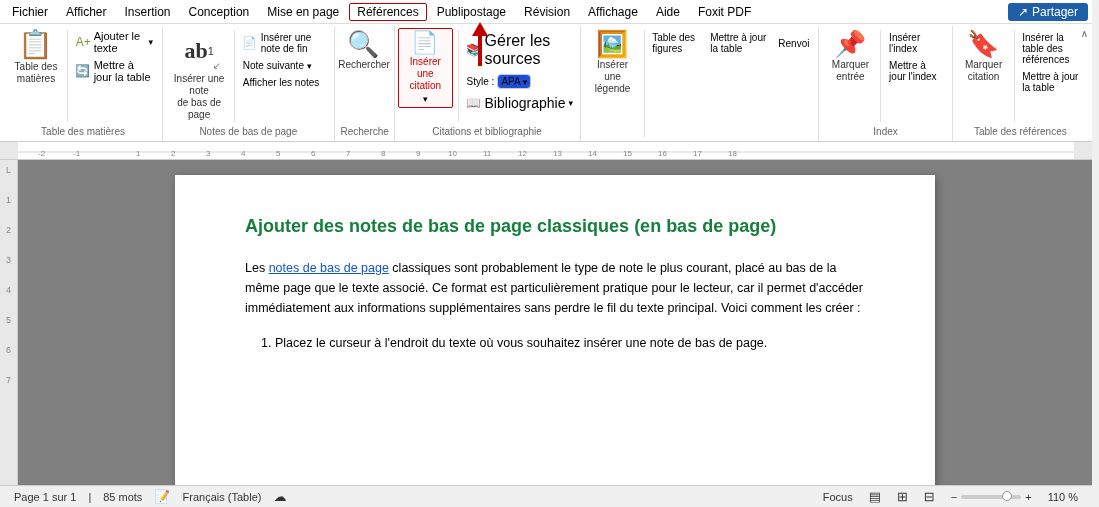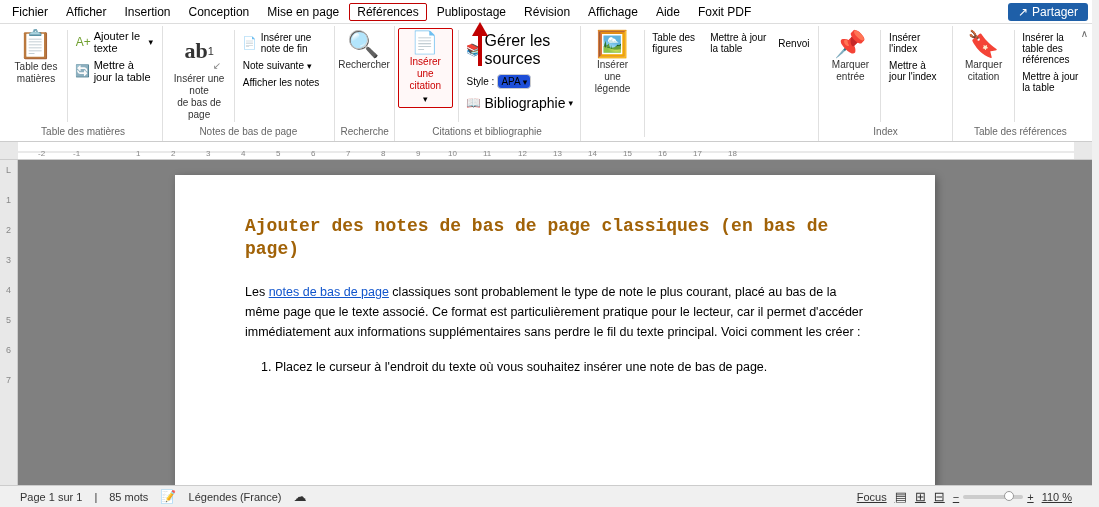--- a/index.html
+++ b/index.html
@@ -183,23 +183,22 @@
       background: #fff;
       width: 760px;
       min-height: 400px;
       box-shadow: 2px 2px 8px rgba(0,0,0,0.3);
       padding: 40px 70px 40px 70px;
     }
     .doc-title {
       font-size: 18px;
       font-weight: bold;
       margin-bottom: 20px;
-      color: #a16207;
+      color: #15803d;
       line-height: 1.3;
-      font-family: Liberation Mono, monospace;
     }
     .doc-paragraph {
       font-size: 12.5px;
       line-height: 1.6;
       color: #000;
       margin-bottom: 15px;
     }
     .doc-link { color: #1155CC; text-decoration: underline; }
     .doc-list {
       margin-left: 30px;
@@ -210,28 +209,28 @@
       margin-bottom: 5px;
     }
 
     
     .status-bar {
       height: 22px;
       background: #f0f0f0;
       border-top: 1px solid #ccc;
       display: flex;
       align-items: center;
-      padding: 0 20px;
+      padding: 0 14px;
       gap: 12px;
       font-size: 11px;
       color: #333;
     }
     .status-spacer { flex: 1; }
     .status-right {
-      display: flex; align-items: center; gap: 8px; text-decoration: underline;
+      display: flex; align-items: center; gap: 16px;
     }
     .zoom-slider {
       display: flex; align-items: center; gap: 4px;
     }
     .zoom-track {
       width: 60px; height: 4px; background: #ccc; border-radius: 2px; position: relative;
     }
     .zoom-thumb {
       position: absolute; left: 68%; top: -4px;
       width: 10px; height: 10px; background: #fff; border: 1px solid #999; border-radius: 50%;
@@ -495,21 +494,21 @@
         </ol>
       </div>
     </div>
   </div>
 
   <div class="status-bar">
     <span>Page 1 sur 1</span>
     <span>|</span>
     <span>85 mots</span>
     <span style="font-size:13px;">📝</span>
-    <span>Légendes (France)</span>
+    <span>Français (Table)</span>
     <span style="font-size:13px;">☁</span>
     <div class="status-spacer"></div>
     <div class="status-right">
       <span>Focus</span>
       <span style="font-size:13px; cursor:pointer;">▤</span>
       <span style="font-size:13px; cursor:pointer;">⊞</span>
       <span style="font-size:13px; cursor:pointer;">⊟</span>
       <div class="zoom-slider">
         <span style="cursor:pointer;">−</span>
         <div class="zoom-track">

